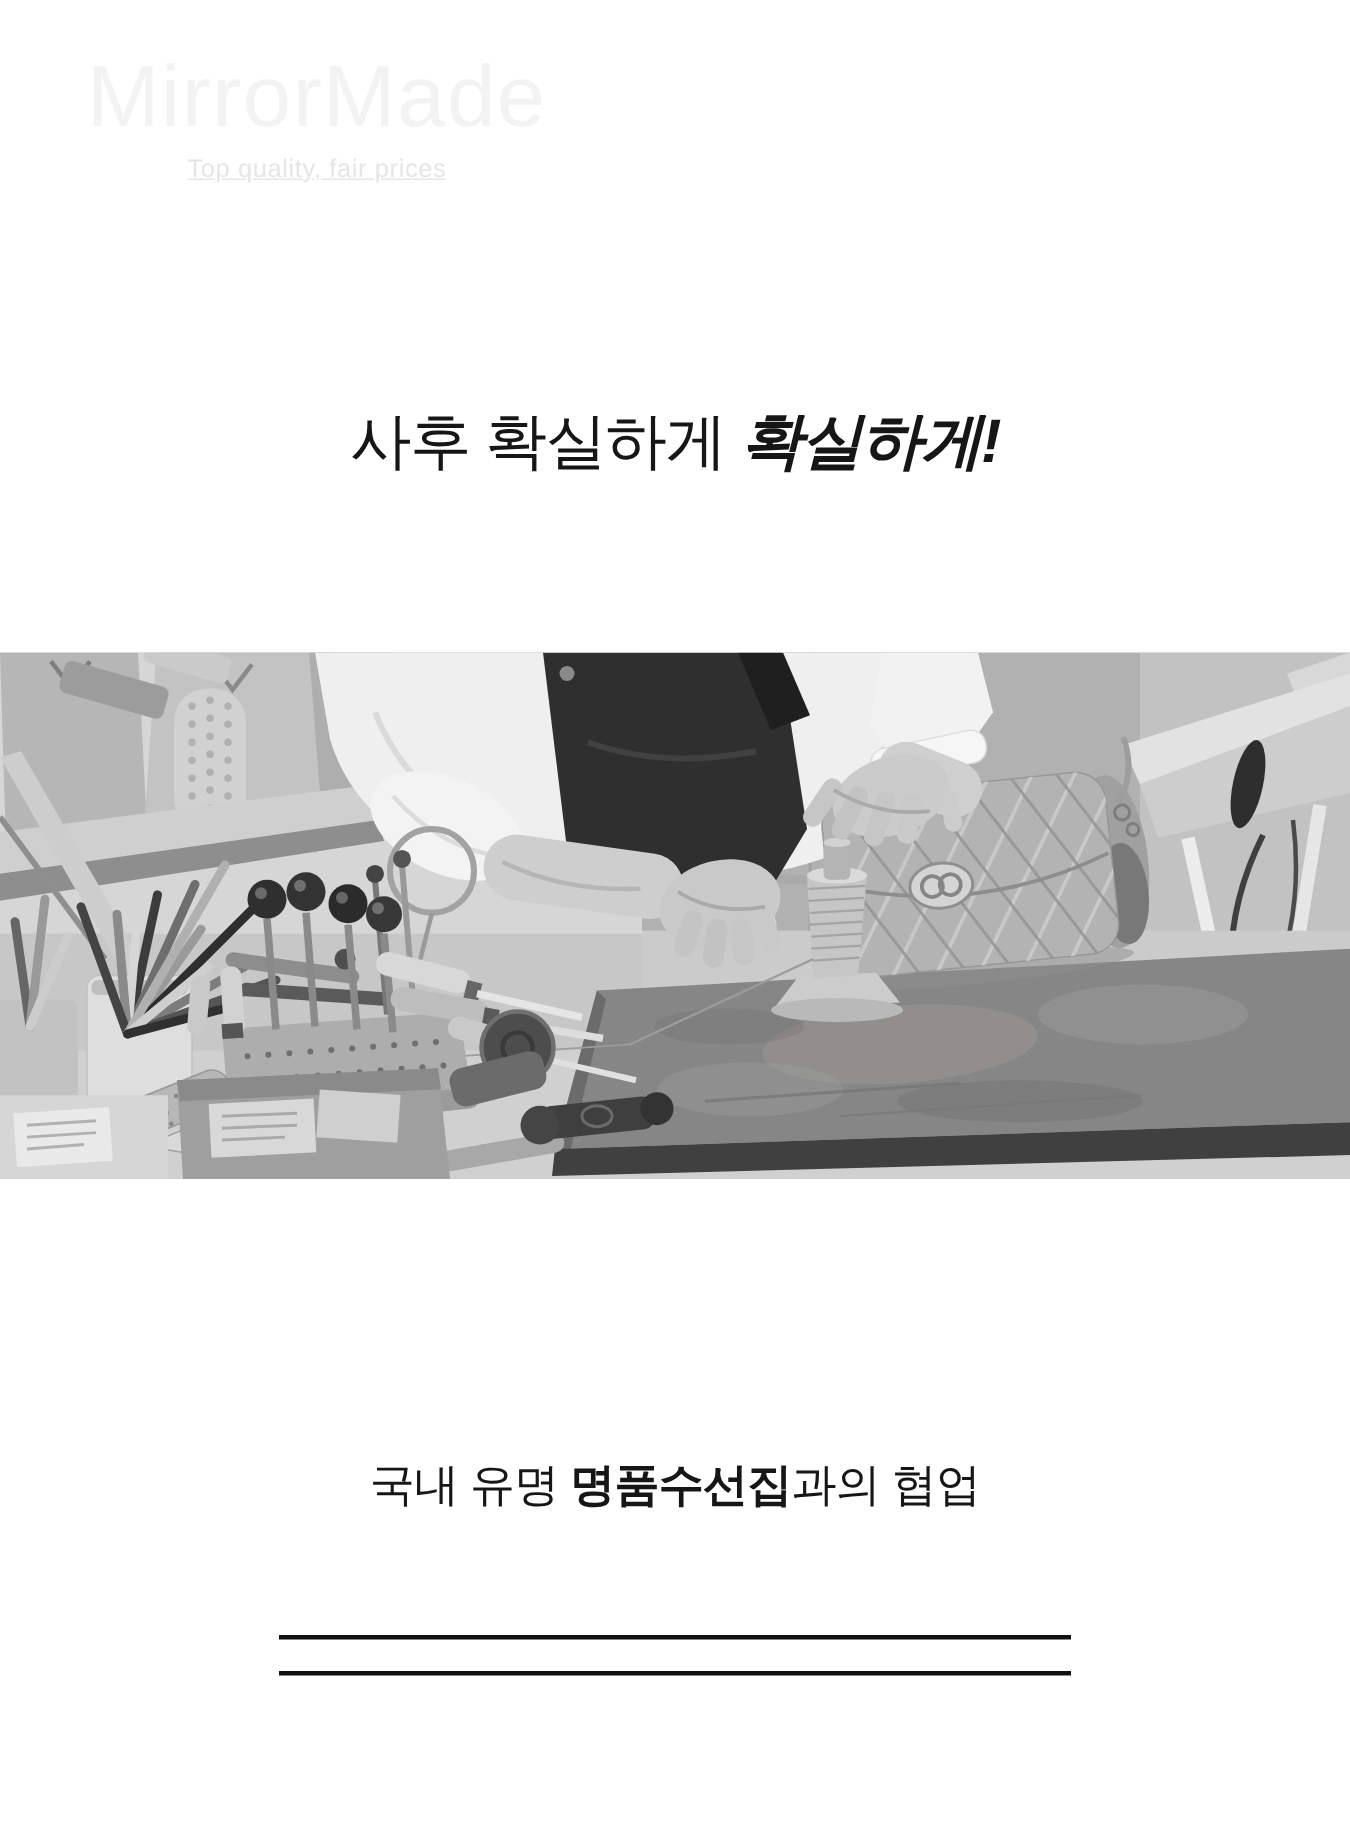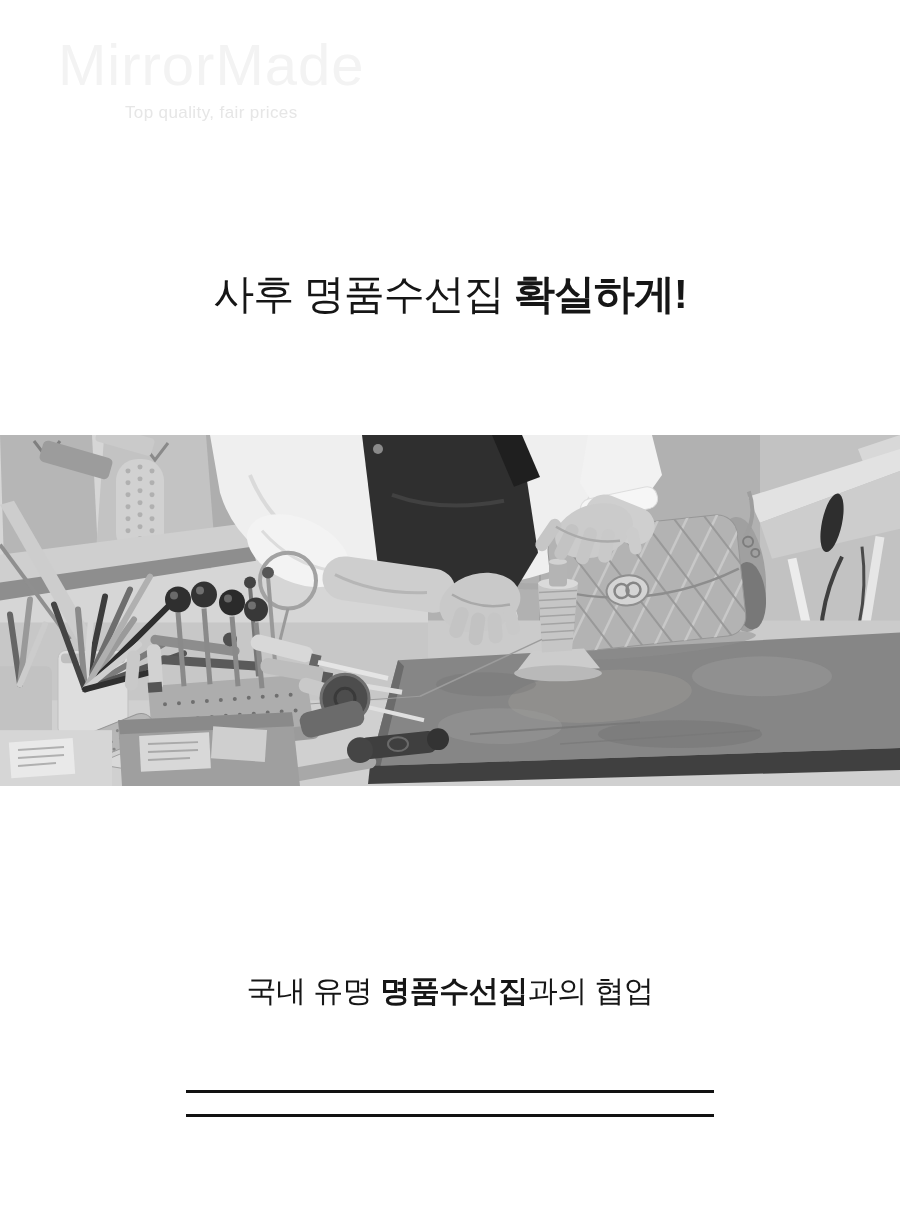--- a/index.html
+++ b/index.html
@@ -16,28 +16,29 @@
     position:absolute;top:36px;left:58px;text-align:center;display:inline-block;
     user-select:none;
   }
   .watermark .brand{
     font-size:58px;font-weight:400;letter-spacing:1px;line-height:1;
     color:var(--watermark-brand);
   }
   .watermark .tagline{
     margin-top:9px;font-size:17px;letter-spacing:.4px;
     color:var(--watermark-tagline);
+    text-decoration:underline;
   }
   .heading{
     position:absolute;top:271px;left:0;width:900px;text-align:center;
     font-size:41px;line-height:1.15;color:var(--text);letter-spacing:-1px;
     white-space:pre-wrap;
   }
   .heading .hn{font-weight:500;}
-  .heading .hb{font-weight:800;}
+  .heading .hb{font-weight:800;font-style:italic;}
   .photo-wrap{
     position:absolute;top:435px;left:0;width:900px;height:351px;overflow:hidden;
     background:#c7c7c7;
   }
   .photo-wrap svg{display:block;width:900px;height:351px;}
   .feature{
     position:absolute;left:0;width:900px;text-align:center;
     font-size:30px;line-height:1.18;color:var(--text);letter-spacing:-0.5px;
     white-space:pre-wrap;
   }
@@ -50,21 +51,21 @@
   .feature-3{top:1166px;}
 </style>
 </head>
 <body>
 
 <div class="watermark">
   <div class="brand">MirrorMade</div>
   <div class="tagline">Top quality, fair prices</div>
 </div>
 
-<div class="heading"><span class="hn">사후 명품수선집 </span><span class="hb">확실하게!</span></div>
+<div class="heading"><span class="hn">사후 확실하게 </span><span class="hb">확실하게!</span></div>
 
 <div class="photo-wrap">
 <svg viewBox="0 0 900 352" preserveAspectRatio="none" aria-hidden="true">
 
   <g>
     <rect x="0" y="0" width="900" height="352" fill="#c7c7c7"></rect>
     <rect x="0" y="0" width="435" height="188" fill="#d6d6d6"></rect>
 
     <polygon points="0,0 92,0 98,118 4,128" fill="#b6b6b6"></polygon>
     <path d="M34,6 l13,17 13,-17" stroke="#7f7f7f" stroke-width="3" fill="none"></path>

